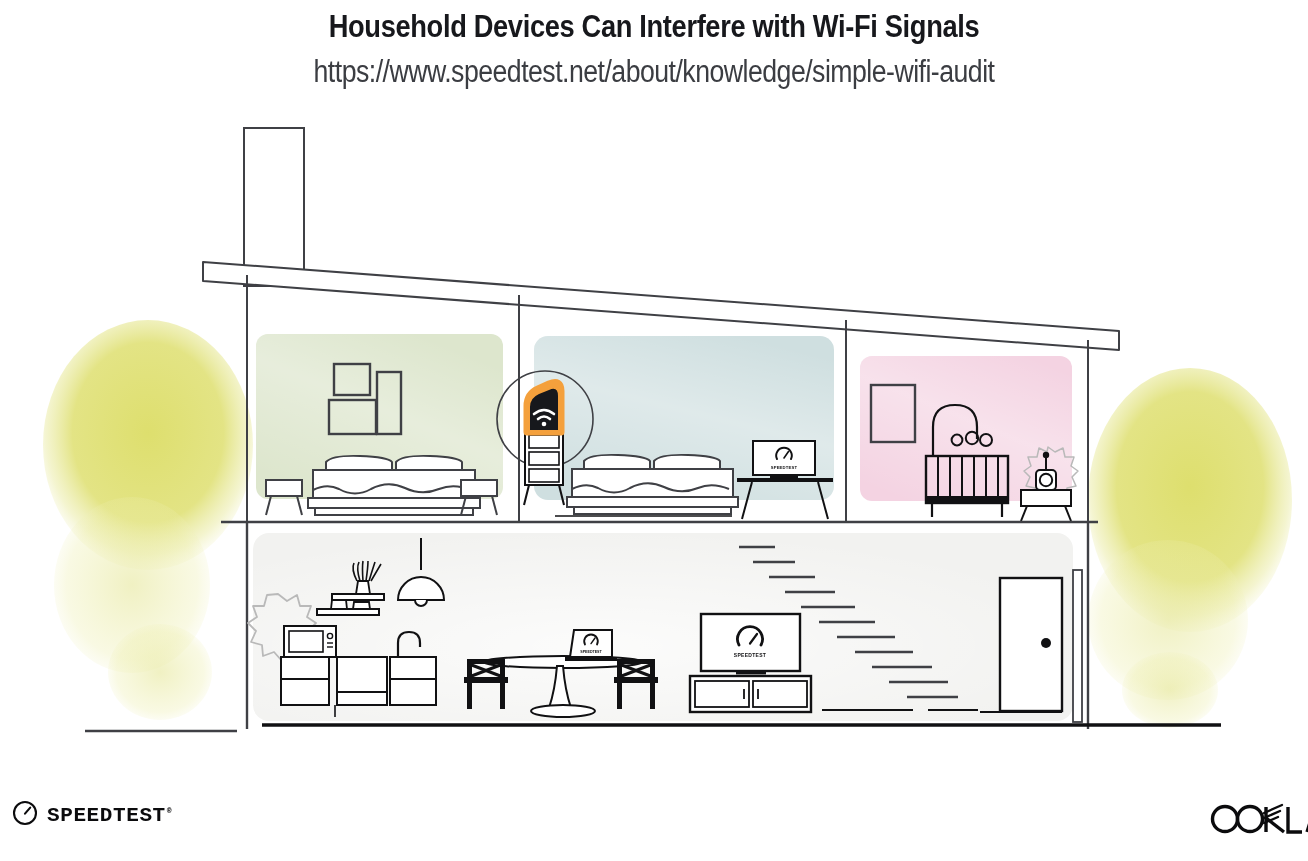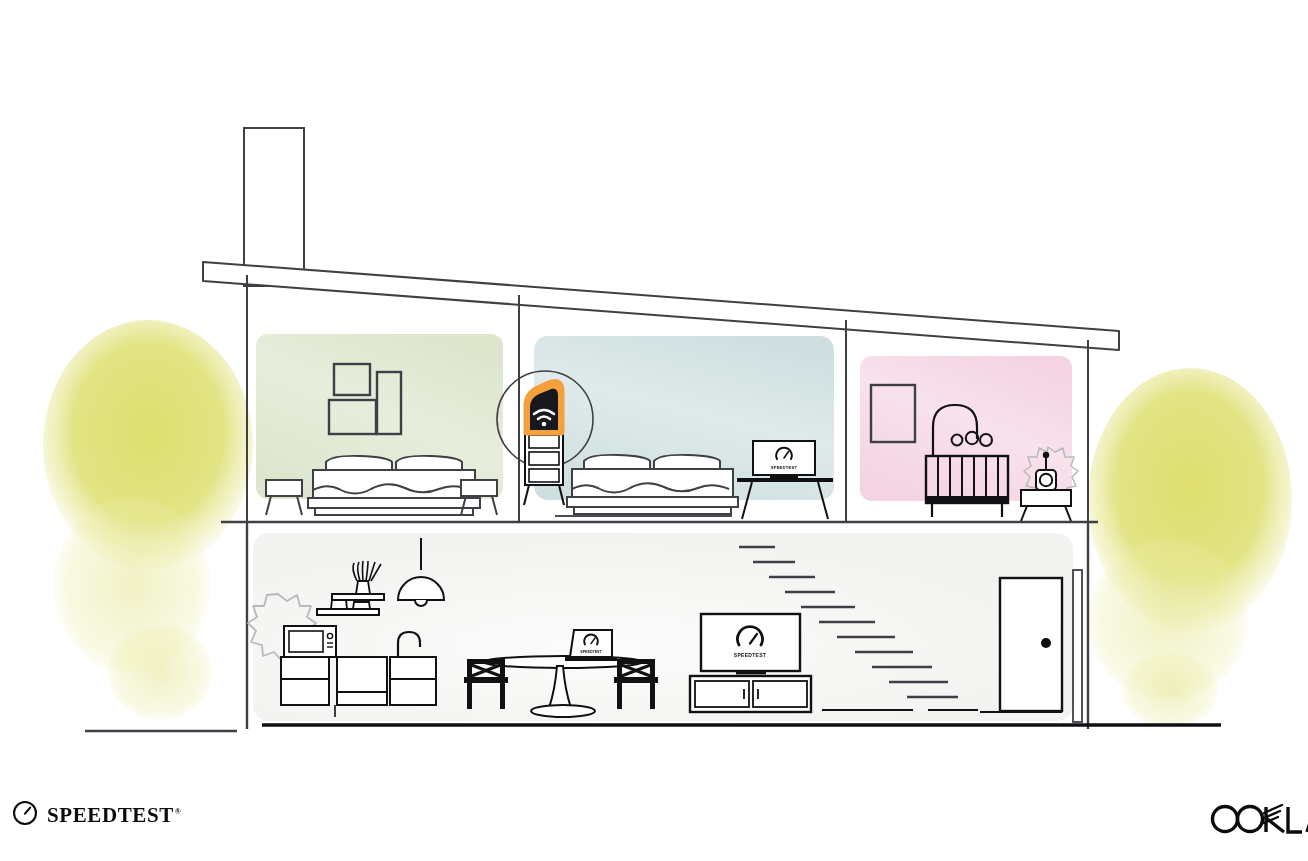--- a/index.html
+++ b/index.html
@@ -54,21 +54,21 @@
   
   #footer-left {
     position: absolute;
     left: 12px;
     top: 800px;
     display: flex;
     align-items: center;
     gap: 9px;
   }
   #speedtest-word {
-    font-family: Liberation Serif, serif;
+    font-family: Liberation Mono, monospace;
     font-size: 21px;
     font-weight: bold;
     letter-spacing: 0.6px;
     color: #0b0b0d;
   }
   #speedtest-reg {
     font-size: 8px;
     vertical-align: super;
     color: #0b0b0d;
     margin-left: 1px;
@@ -79,20 +79,24 @@
     top: 796px;
     display: flex;
     align-items: center;
   }
 </style>
 </head>
 <body>
 
 <div id="page">
 
+  <div id="header">
+    <h1 id="title">Household Devices Can Interfere with Wi-Fi Signals</h1>
+    <div id="subtitle">https://www.speedtest.net/about/knowledge/simple-wifi-audit</div>
+  </div>
 
   <div id="stage">
     <svg width="1308" height="861" viewBox="0 0 1308 861" xmlns="http://www.w3.org/2000/svg">
       <defs>
         <radialGradient id="fol" cx="50%" cy="45%" r="58%">
           <stop offset="0%" stop-color="#dcdd66" stop-opacity="0.95"></stop>
           <stop offset="62%" stop-color="#dcdd66" stop-opacity="0.80"></stop>
           <stop offset="84%" stop-color="#e4e589" stop-opacity="0.40"></stop>
           <stop offset="100%" stop-color="#eff0bb" stop-opacity="0"></stop>
         </radialGradient>

